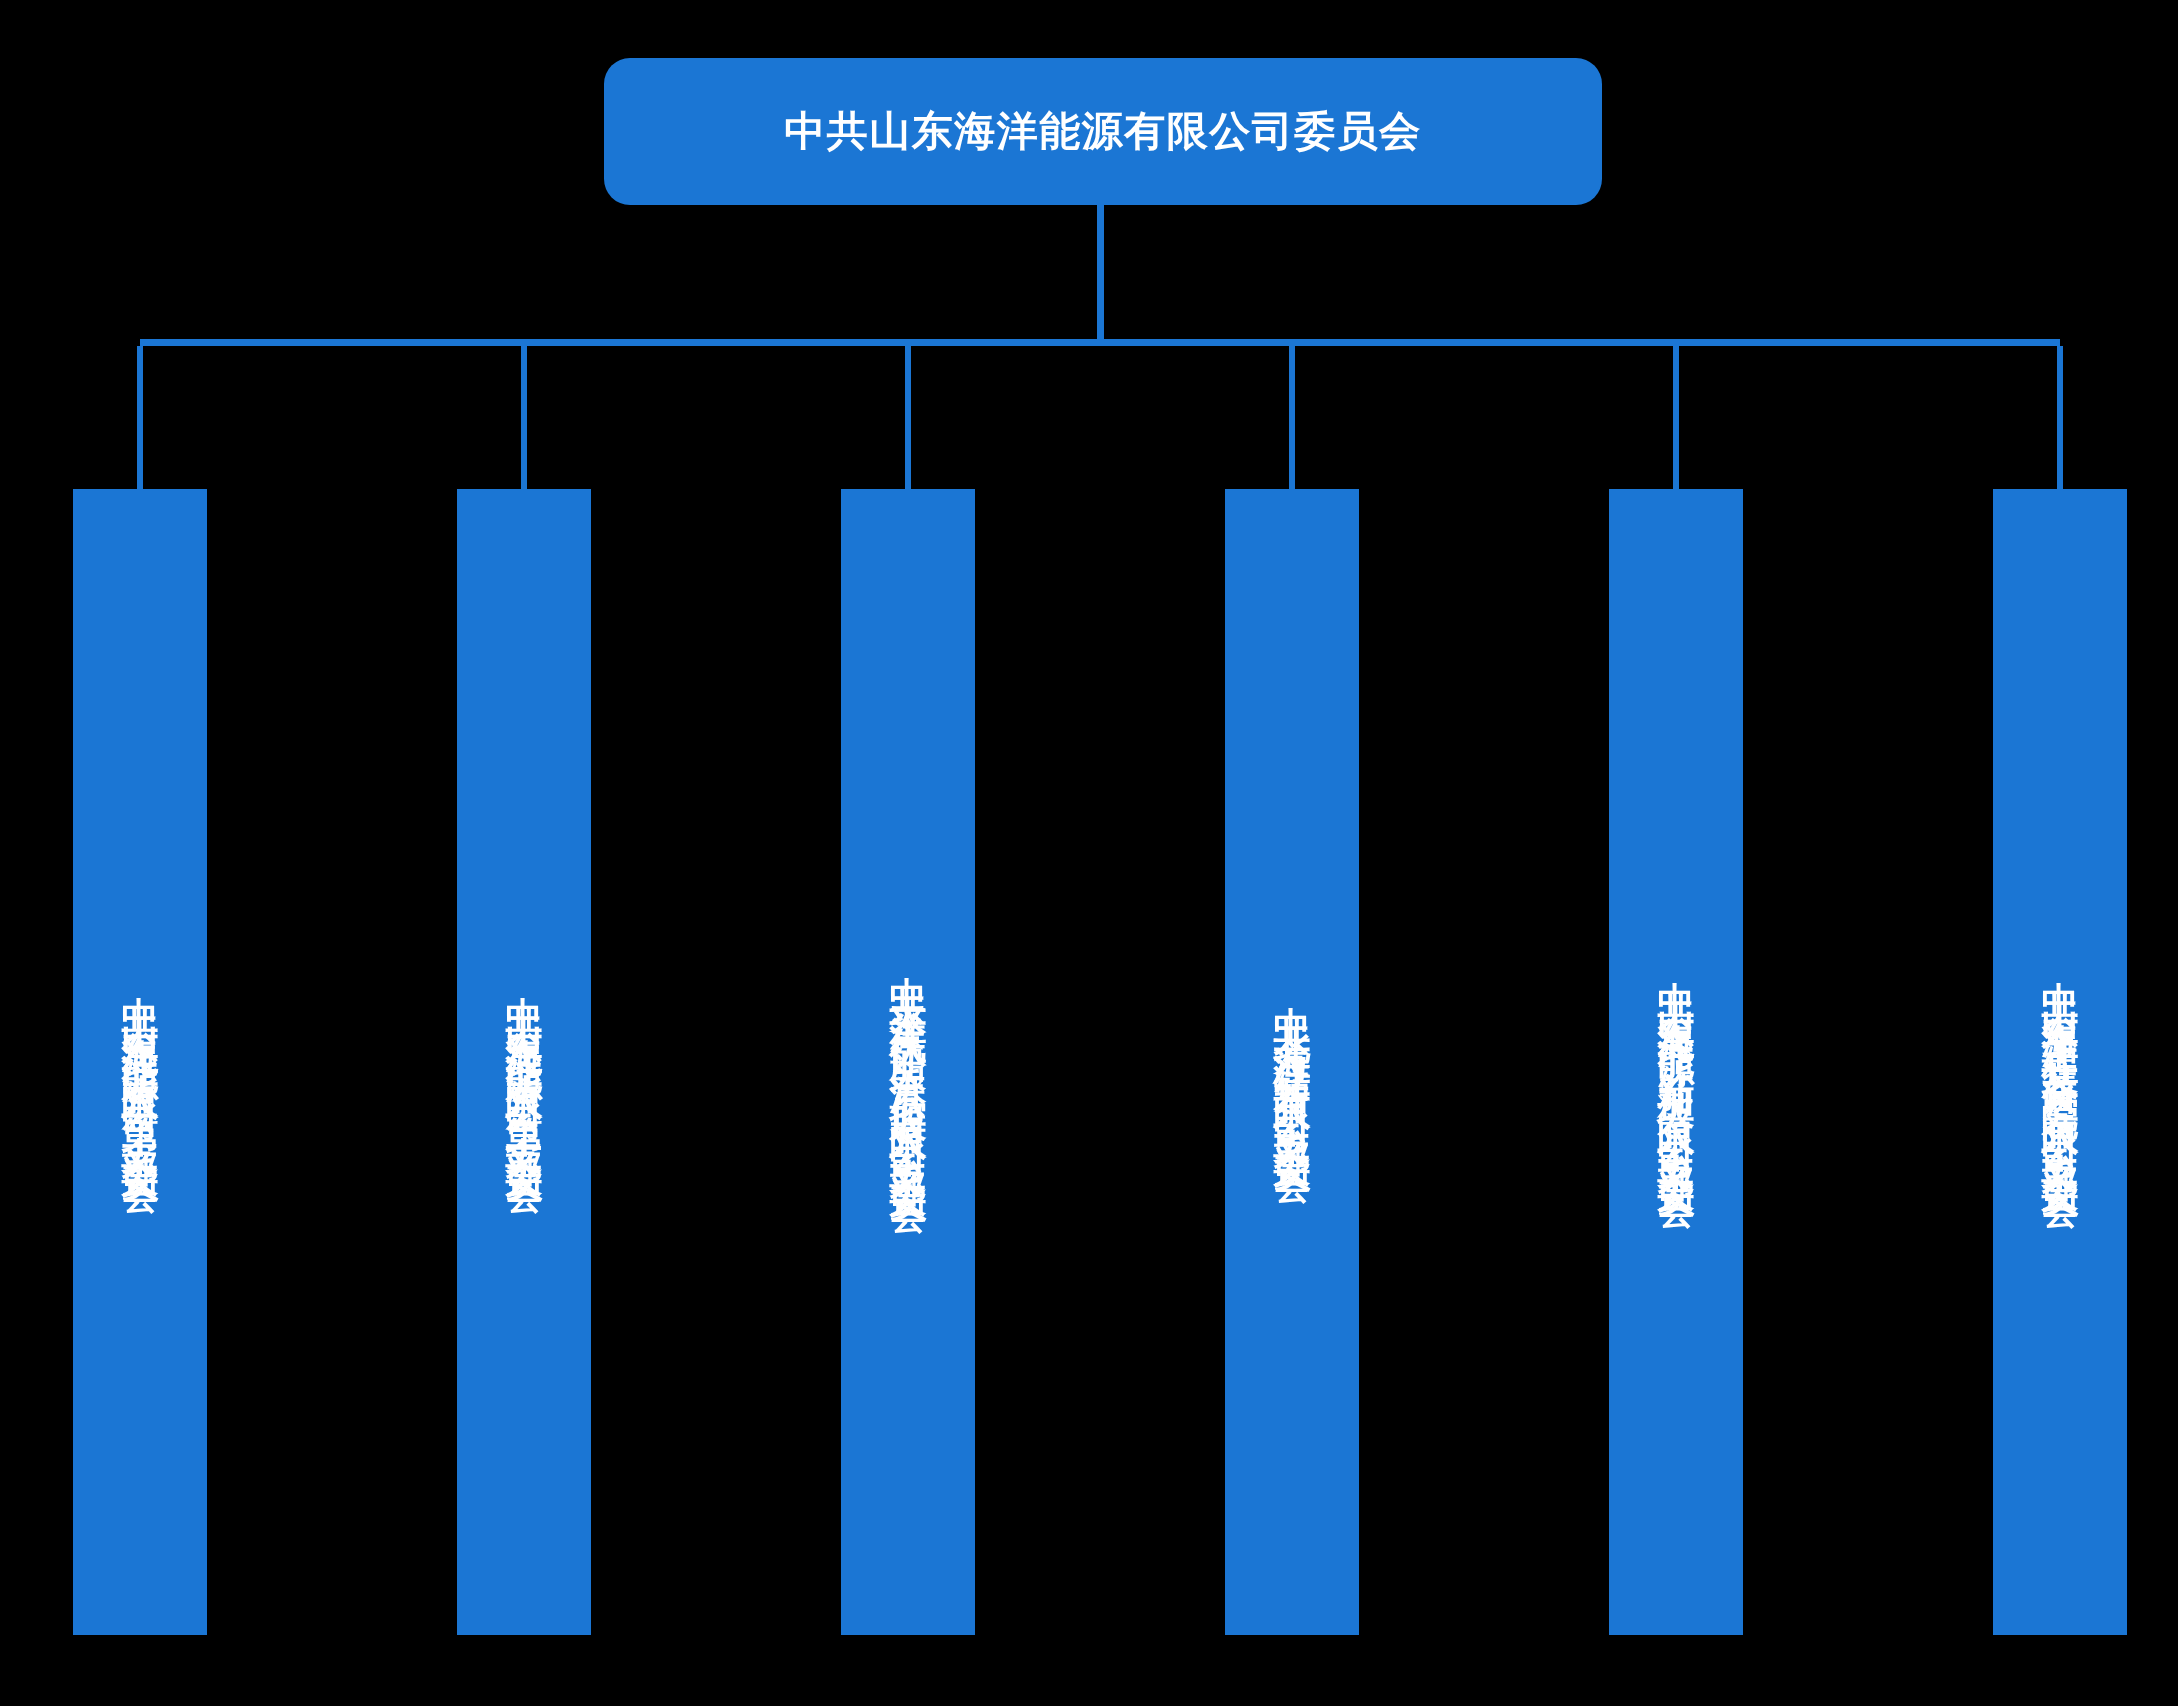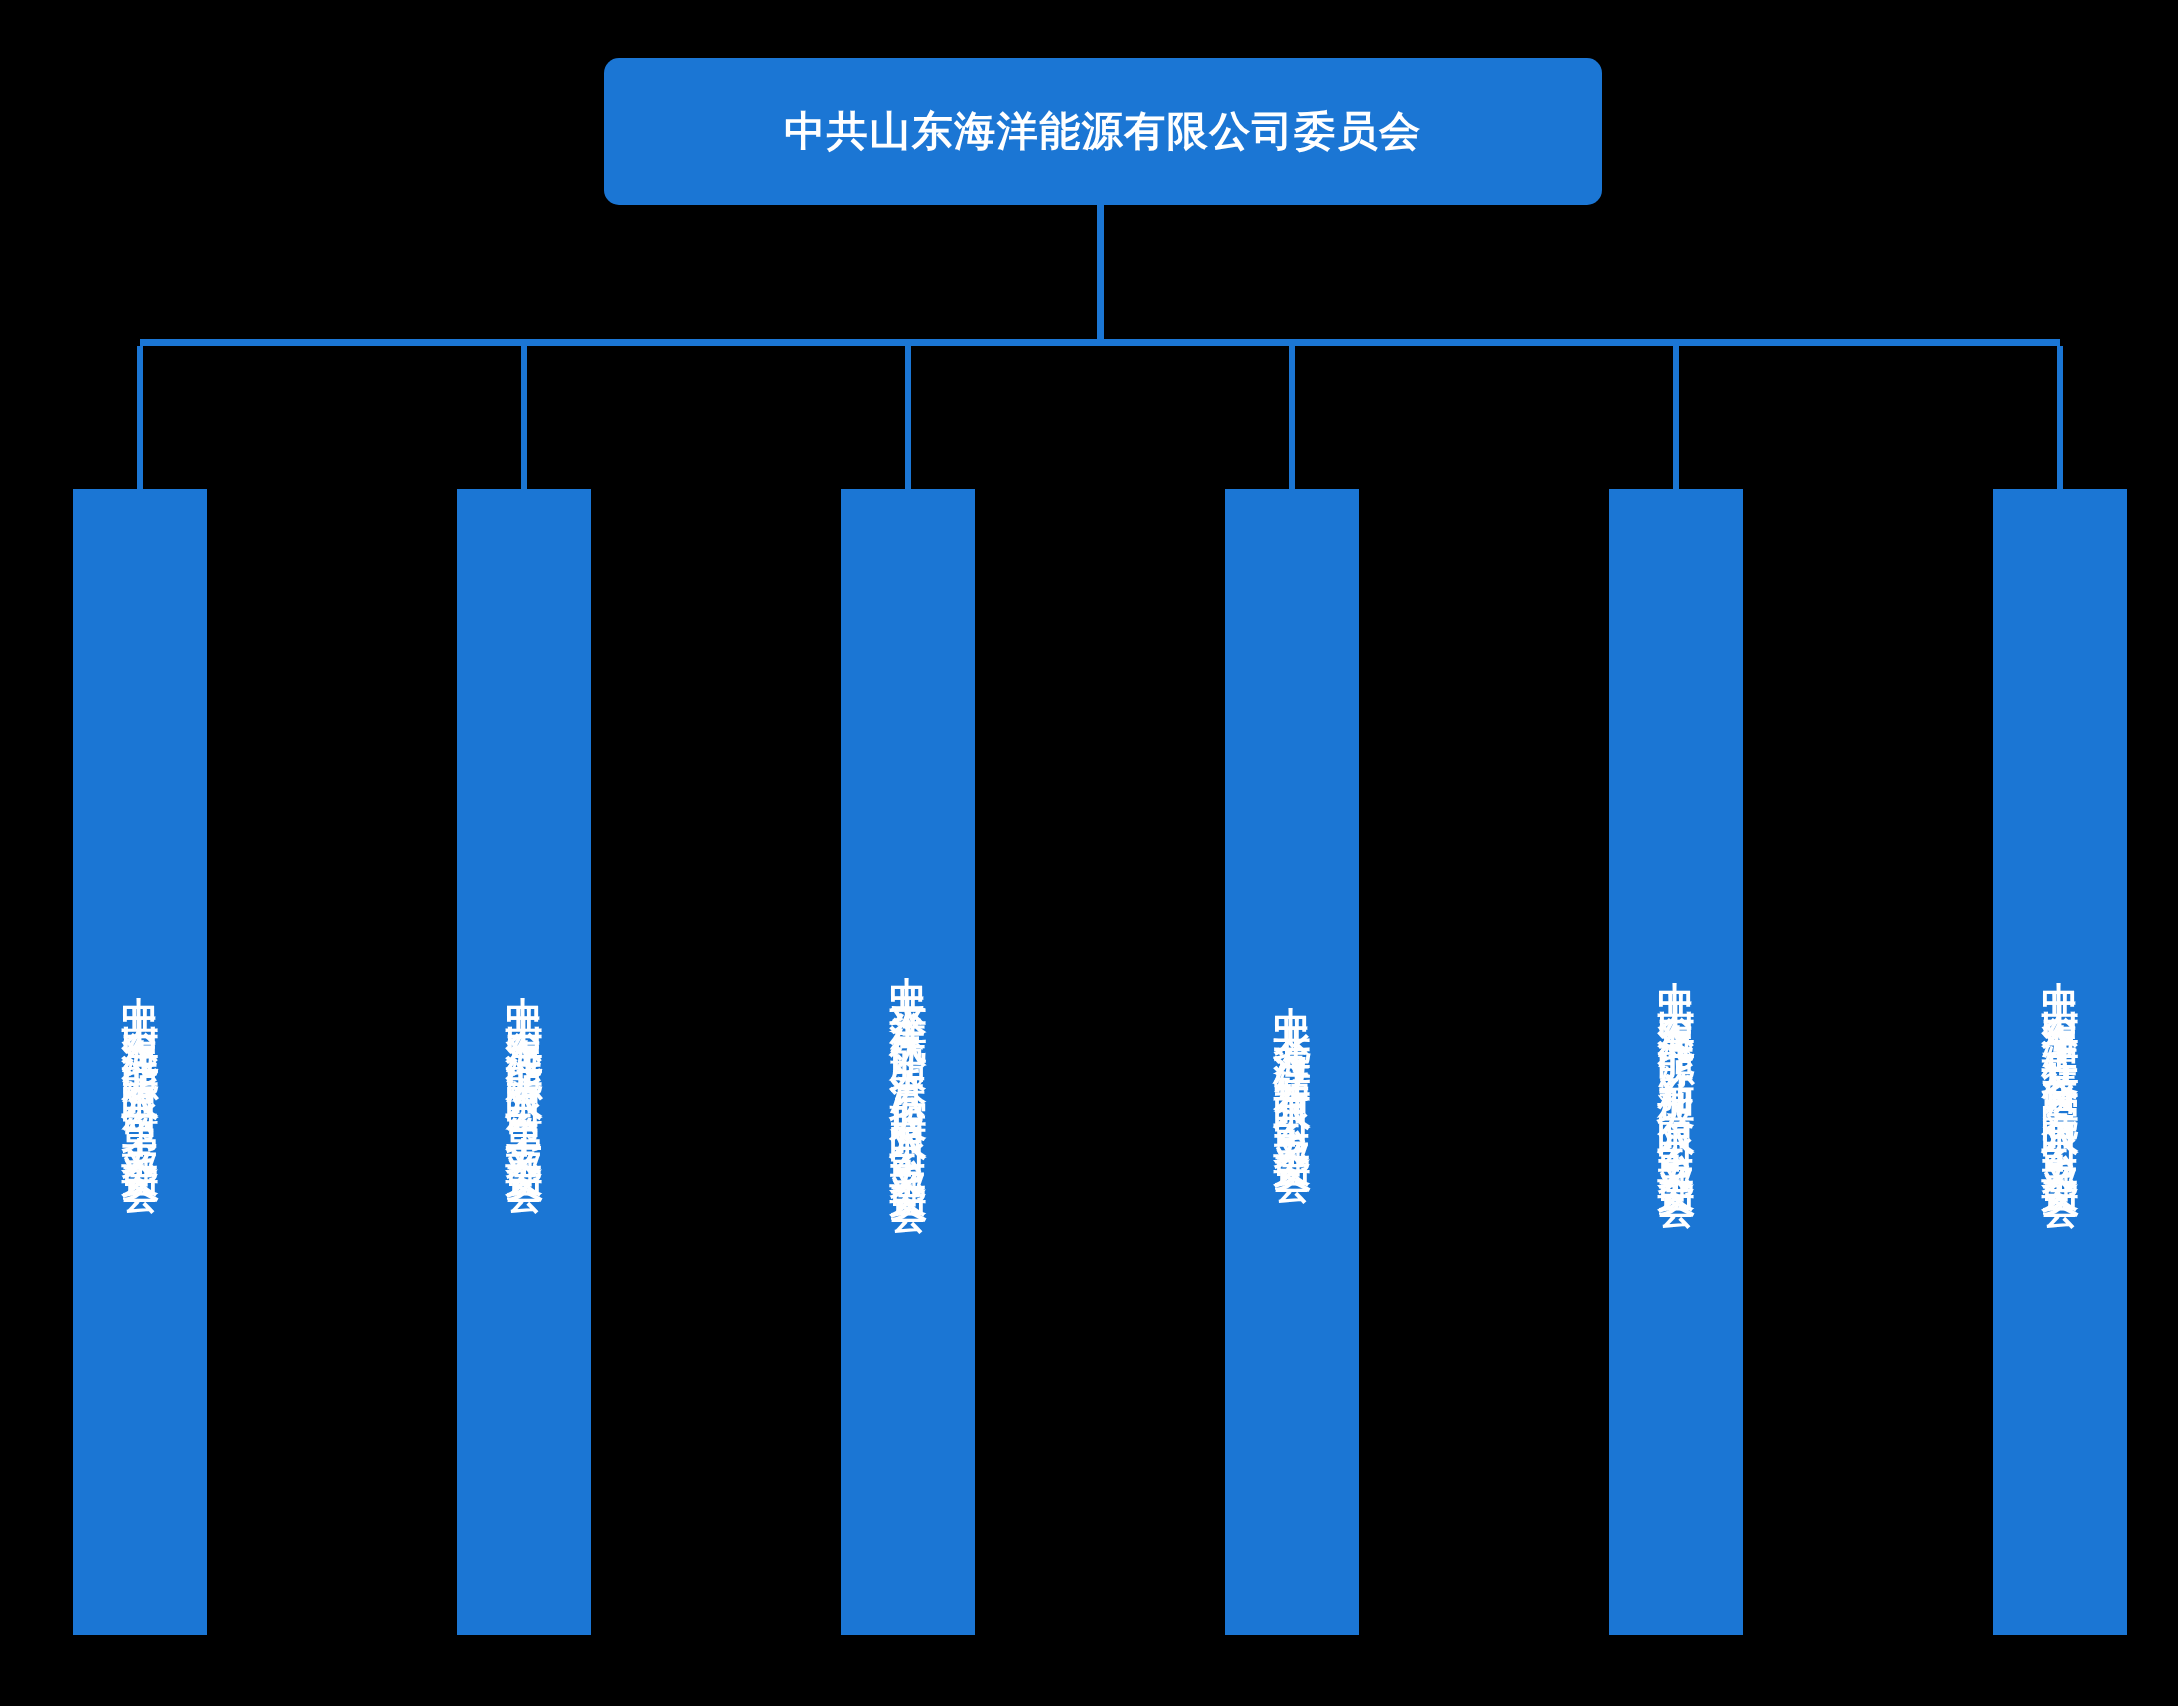--- a/index.html
+++ b/index.html
@@ -17,21 +17,21 @@
   }
 
   
   .root-node {
     position: absolute;
     left: 604px;
     top: 58px;
     width: 998px;
     height: 147px;
     background: #1B76D4;
-    border-radius: 15px;
+    border-radius: 26px;
     display: flex;
     align-items: center;
     justify-content: center;
     box-sizing: border-box;
   }
   .root-label {
     color: #FFFFFF;
     font-size: 41px;
     font-weight: bold;
     letter-spacing: 1.5px;

